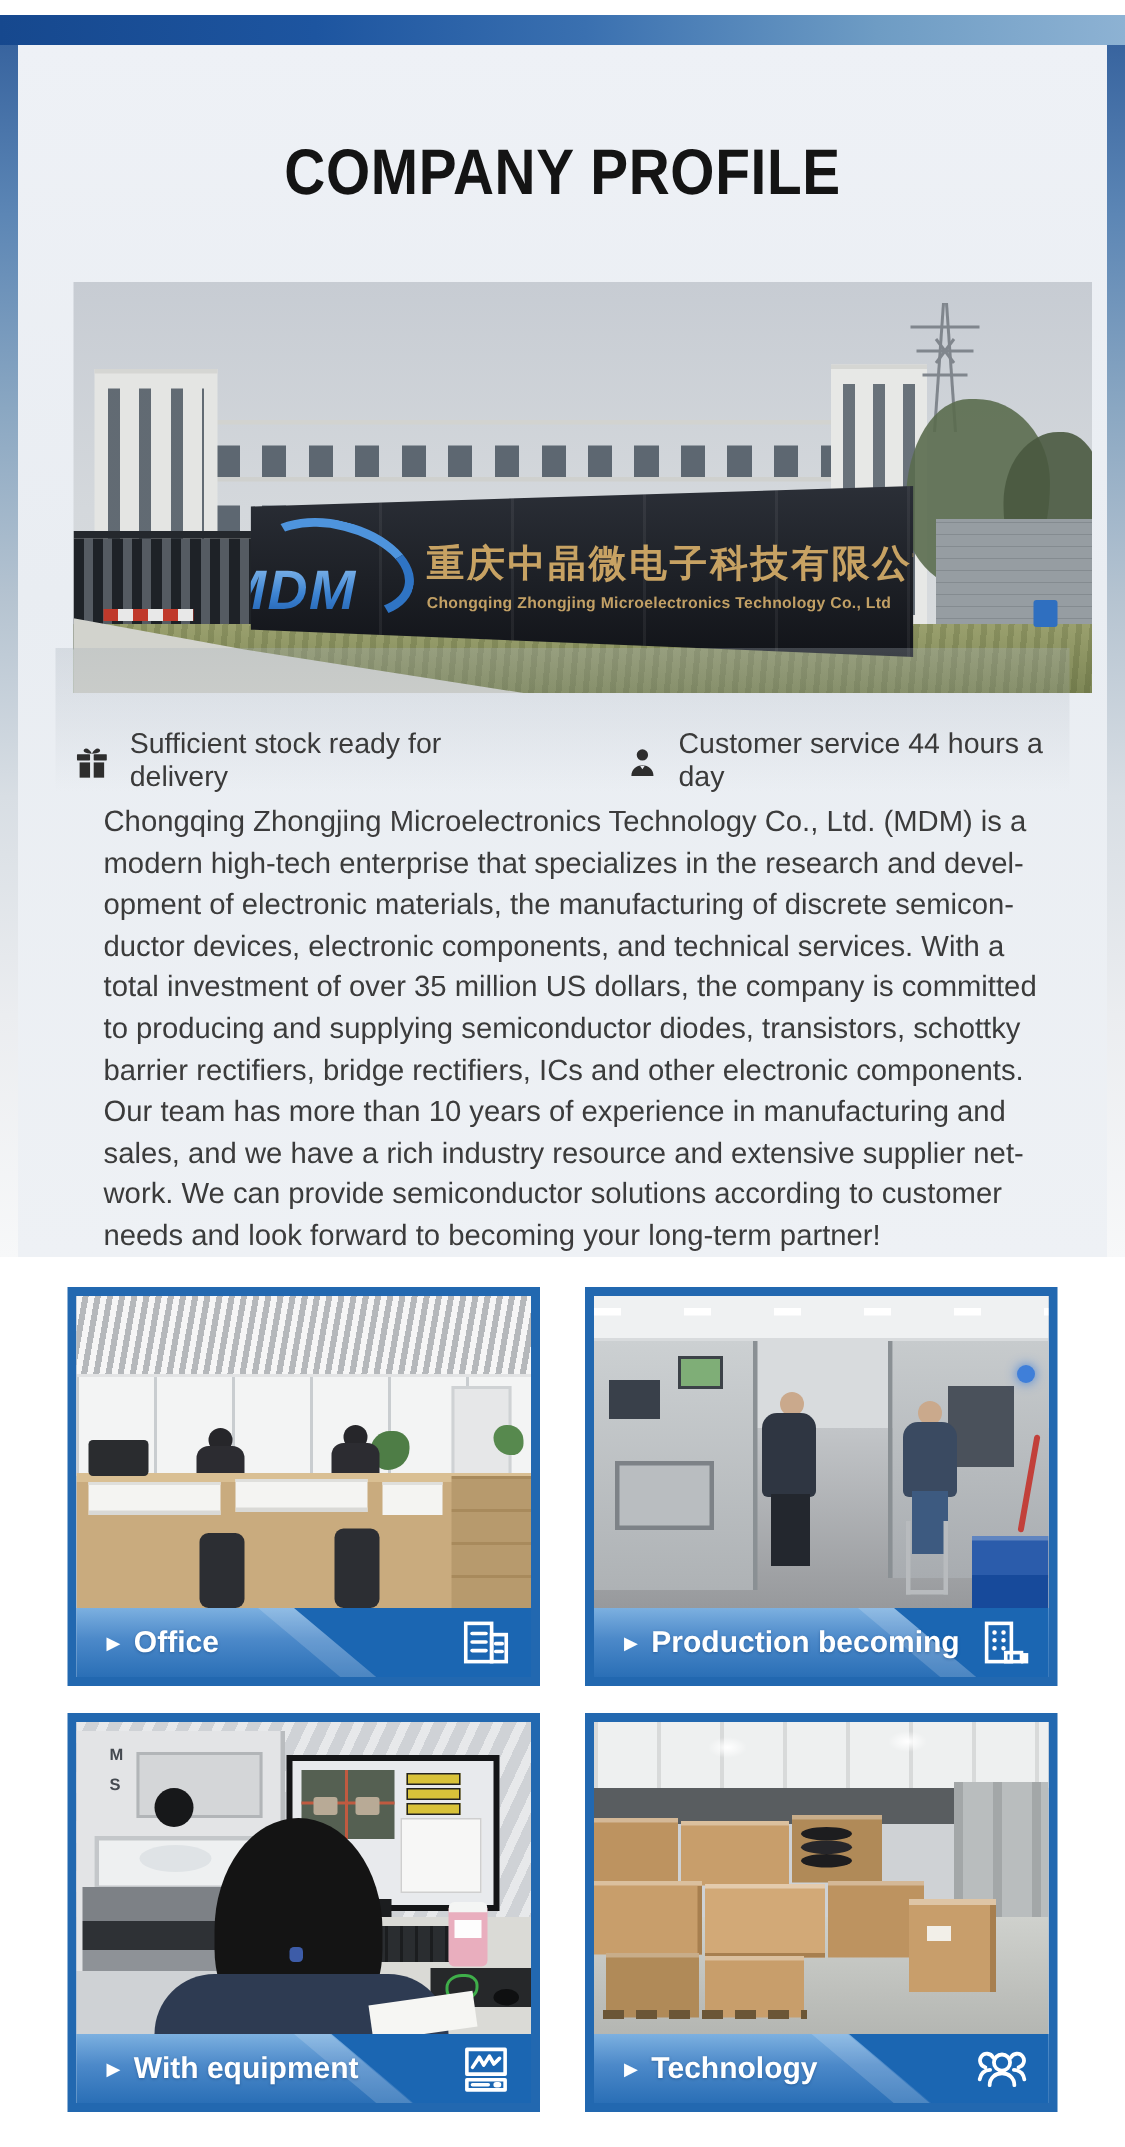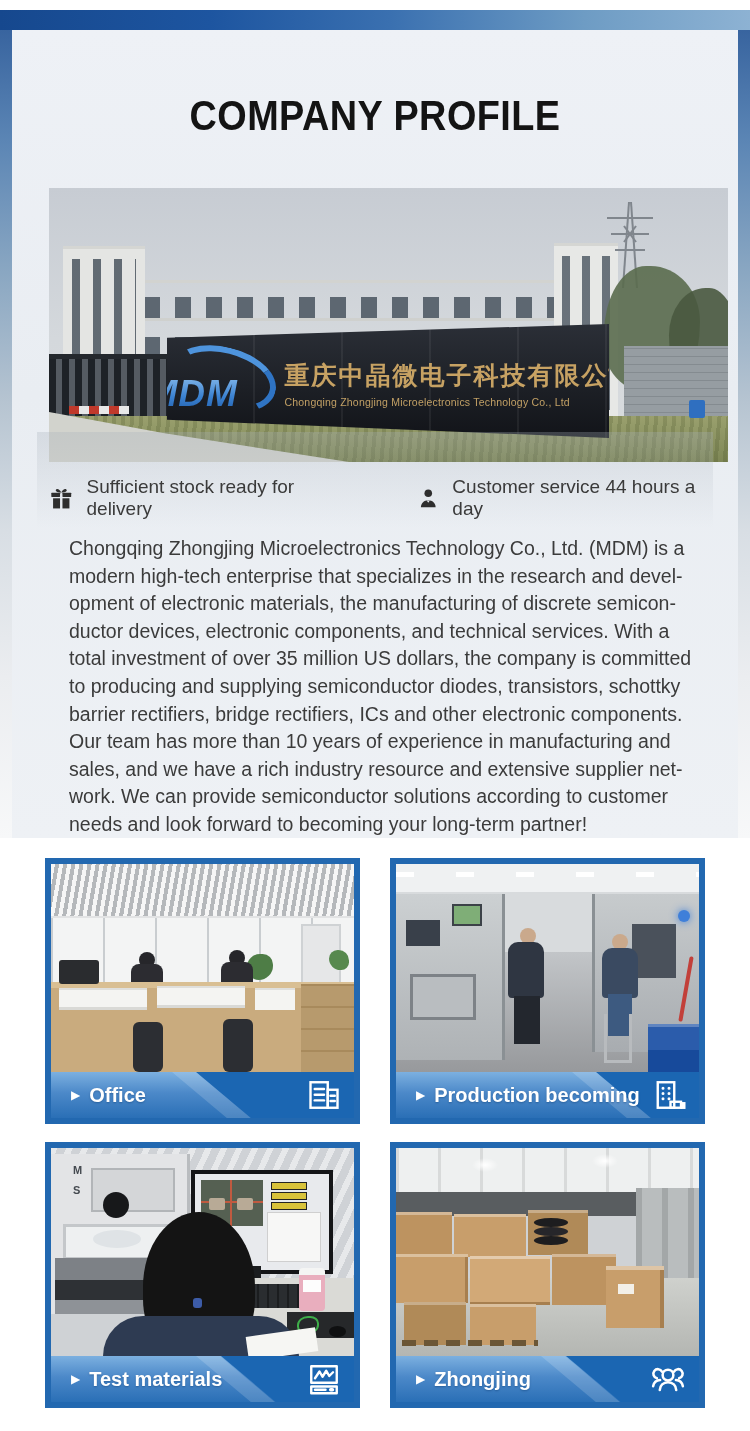--- a/index.html
+++ b/index.html
@@ -29,23 +29,23 @@
     clip-path:polygon(0 12%,100% 0,100% 100%,0 84%);
     display:flex;align-items:center;justify-content:center;gap:16px;padding-top:4px;box-sizing:border-box;}
   .sign-seams{position:absolute;inset:0;background:repeating-linear-gradient(90deg,transparent 0 86px,rgba(255,255,255,.06) 86px 88px);}
   .mdm{position:relative;width:128px;height:64px;flex:0 0 auto;}
   .mdm-text{position:absolute;left:6px;top:22px;font-size:37px;font-weight:700;font-style:italic;letter-spacing:1px;
     background:linear-gradient(180deg,#8fc0ee 0%,#3c83d2 55%,#1d5aa8 100%);-webkit-background-clip:text;background-clip:text;color:transparent;}
   .swoosh{position:absolute;left:28px;top:-4px;width:96px;height:52px;border:6px solid transparent;
     border-top-color:#4e94dd;border-right-color:#2f74c4;border-radius:50%;transform:rotate(14deg);}
   .rsq{position:absolute;width:6px;height:6px;background:#d5452f;transform:rotate(45deg);}
   .sign-name-cn{font-size:25px;font-weight:700;color:#c7a263;letter-spacing:2px;white-space:nowrap;}
-  .sign-name-en{font-size:10.5px;font-weight:400;color:#c2a065;letter-spacing:.2px;margin-top:4px;white-space:nowrap;}
-  
-  .features{left:36px;top:443px;width:678px;height:50px;display:flex;align-items:center;justify-content:center;gap:56px;}
+  .sign-name-en{font-size:10.5px;font-weight:700;color:#c2a065;letter-spacing:.2px;margin-top:4px;white-space:nowrap;}
+  
+  .features{left:36px;top:453px;width:678px;height:50px;display:flex;align-items:center;justify-content:center;gap:56px;}
   .feature{display:flex;align-items:center;gap:12px;}
   .feature-label{font-size:19px;color:#3a3a3a;}
   
   .about{left:57px;top:505px;width:642px;margin:0;font-size:19.5px;line-height:27.6px;color:#3b3b3b;white-space:pre-line;}
   
   .gcard{position:absolute;width:315px;height:266px;border:6px solid #2268b0;box-sizing:border-box;background:#fff;}
   .gphoto{position:relative;width:303px;height:208px;overflow:hidden;background:#cfd2d5;}
   .glabel{position:relative;width:303px;height:46px;overflow:hidden;
     background:linear-gradient(180deg,#7cb0e0 0%,#4c89c9 45%,#2a6fb6 100%);}
   .glabel .dark{position:absolute;top:0;left:48%;width:80%;height:100%;background:#1b66b2;transform:skewX(50deg);transform-origin:top left;}
@@ -260,21 +260,21 @@
     <i class="sh" style="left:92px;top:64px;width:112px;height:150px;background:#141414;border-radius:50% 50% 42% 42%;"></i>
     <i class="sh" style="left:142px;top:150px;width:9px;height:10px;background:#3d5ca8;border-radius:3px;"></i>
     <i class="sh" style="left:52px;top:168px;width:196px;height:40px;background:#2e3b52;border-radius:40px 40px 0 0;"></i>
     <i class="sh" style="left:196px;top:184px;width:70px;height:24px;background:#f6f6f3;transform:rotate(-8deg);"></i>
   </div>
   <div class="glabel">
     <i class="dark" style="left:56%;"></i>
     <i class="stripe" style="left:48%;"></i>
     <span class="glabel-inner">
       <span class="arrow">▶</span>
-      <span class="txt">Test materials</span>
+      <span class="txt">With equipment</span>
       <svg width="36" height="36" viewBox="0 0 24 24" fill="none" stroke="#fff" stroke-width="1.6" stroke-linecap="round" stroke-linejoin="round">
         <rect x="3.5" y="3.5" width="17" height="11"></rect>
         <polyline points="6,11.5 9,7 11,10.5 13.5,6.5 15.5,10 18,7.5"></polyline>
         <rect x="3.5" y="17" width="17" height="4.5"></rect>
         <line x1="6" y1="19.2" x2="13" y2="19.2"></line>
         <line x1="16.5" y1="19.2" x2="17.6" y2="19.2" stroke-width="2.4"></line>
       </svg>
     </span>
   </div>
 </div>
@@ -300,21 +300,21 @@
     <i class="sh" style="left:138px;top:70px;width:34px;height:9px;background:#1d1d1f;border-radius:50%;"></i>
     <i class="sh" style="left:138px;top:79px;width:34px;height:9px;background:#26262a;border-radius:50%;"></i>
     <i class="sh" style="left:138px;top:88px;width:34px;height:9px;background:#1d1d1f;border-radius:50%;"></i>
     <i class="sh" style="left:6px;top:192px;width:136px;height:6px;background:repeating-linear-gradient(90deg,#6b5636 0 14px,rgba(0,0,0,0) 14px 22px);"></i>
   </div>
   <div class="glabel">
     <i class="dark" style="left:56%;"></i>
     <i class="stripe" style="left:48%;"></i>
     <span class="glabel-inner">
       <span class="arrow">▶</span>
-      <span class="txt">Zhongjing</span>
+      <span class="txt">Technology</span>
       <svg width="38" height="38" viewBox="0 0 24 24" fill="none" stroke="#fff" stroke-width="1.6" stroke-linecap="round">
         <circle cx="12" cy="9.5" r="3.4"></circle>
         <path d="M6.8 19c0-3 2.3-5 5.2-5s5.2 2 5.2 5"></path>
         <path d="M8.2 7.3a2.9 2.9 0 1 0-3.2 4.2"></path>
         <path d="M2.6 16.6c.4-2.4 2-3.9 4.4-4"></path>
         <path d="M15.8 7.3a2.9 2.9 0 1 1 3.2 4.2"></path>
         <path d="M21.4 16.6c-.4-2.4-2-3.9-4.4-4"></path>
       </svg>
     </span>
   </div>

